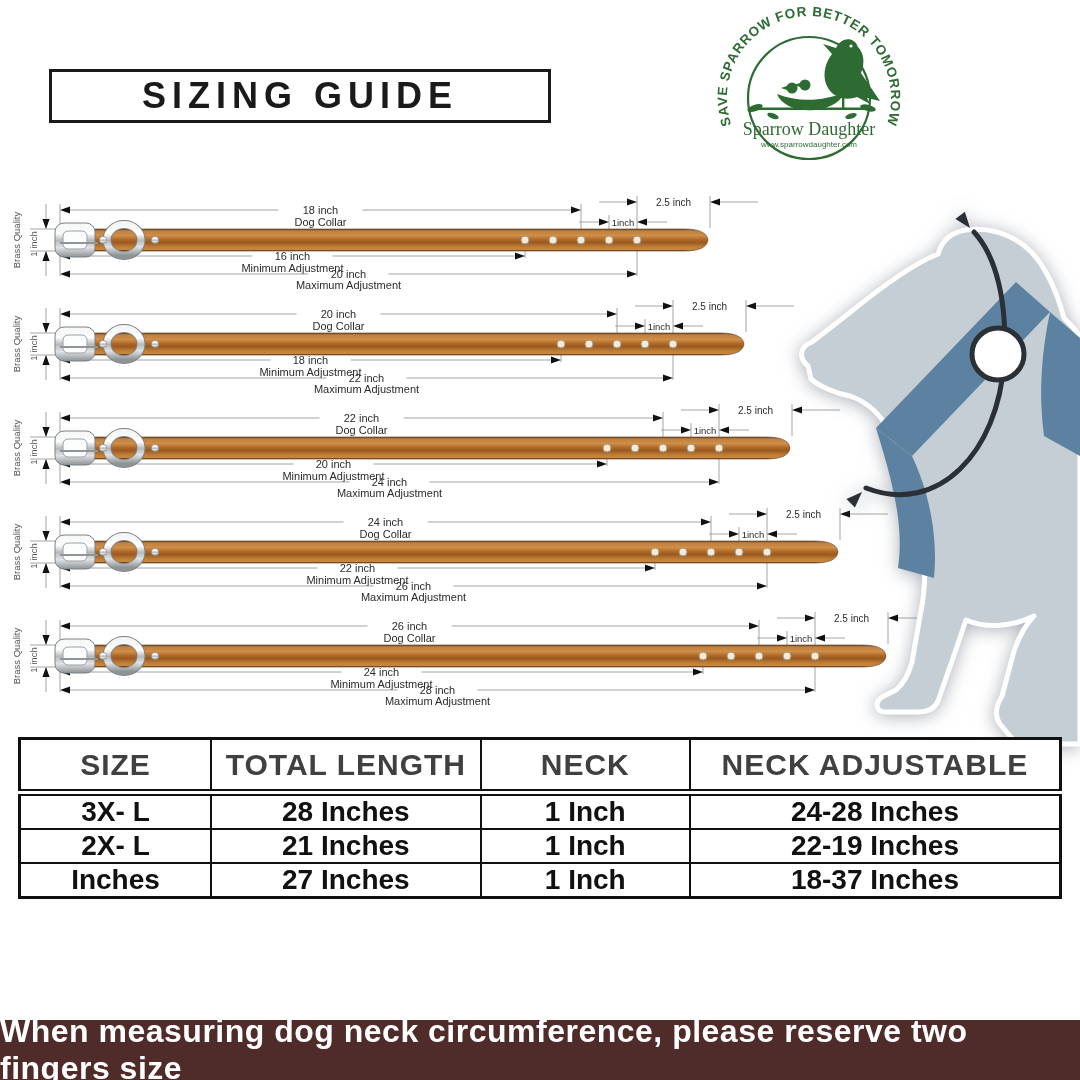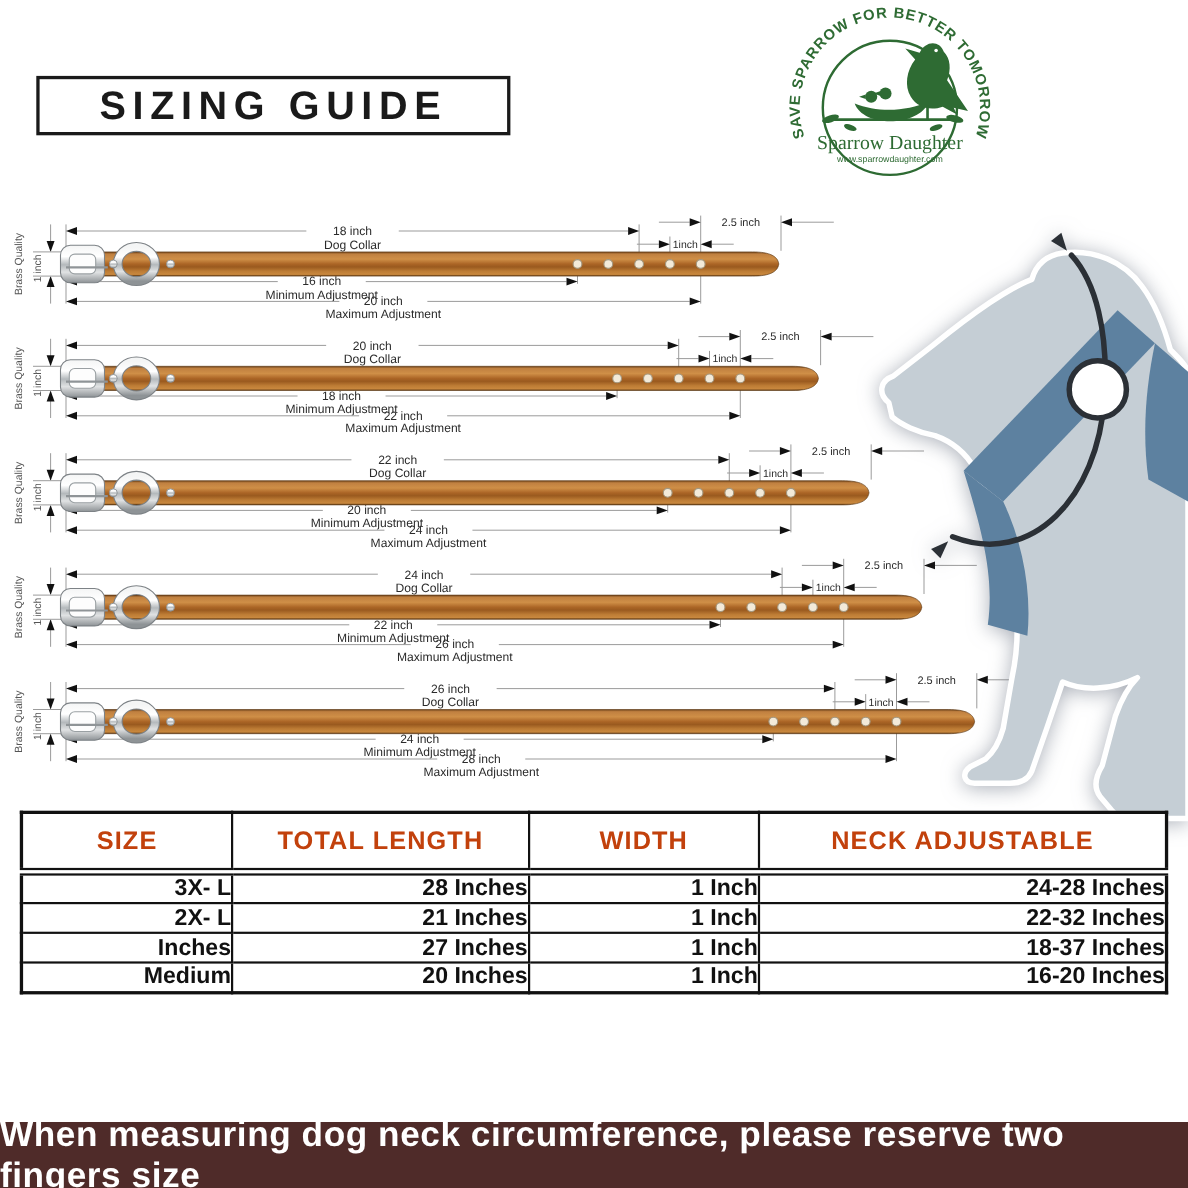--- a/index.html
+++ b/index.html
@@ -1,38 +1,38 @@
 <!DOCTYPE html>
 <html><head>
 <meta charset="utf-8">
 <style>
   * { margin:0; padding:0; box-sizing:border-box; }
   html,body { width:1080px; height:1080px; }
   body { position:relative; background:#ffffff; overflow:hidden;
          font-family:"Liberation Sans", sans-serif; }
 
-  .title-box { position:absolute; left:33px; top:69px; width:431px; height:54px;
+  .title-box { position:absolute; left:49px; top:69px; width:502px; height:54px;
     border:3px solid #1a1a1a; display:flex; align-items:center; justify-content:center; }
   .title-box span { font-size:36px; font-weight:bold; letter-spacing:6px; color:#1a1a1a; }
 
   .logo { position:absolute; left:693px; top:4px; width:232px; height:168px; }
 
   .collar-rows { position:absolute; left:0; top:188px; width:928px; }
   .collar-row { position:relative; width:1080px; height:104px; }
   .collar-row svg { display:block; }
 
   .dog-wrap { position:absolute; left:792px; top:196px; width:288px; height:552px;
     filter: drop-shadow(0 2px 9px rgba(100,110,125,.55)); }
 
   table.size-table { position:absolute; left:18px; top:737px; width:1044px;
     border-collapse:collapse; border:3px solid #111; background:#fff; }
-  table.size-table th { height:54px; font-size:23px; font-weight:bold; letter-spacing:1px;
-    color:#c2410c; border-left:2px solid #111; border-bottom:7px double #111; text-align:center; }
-  table.size-table td { height:27px; font-size:21px; font-weight:bold; color:#111;
-    border-left:2px solid #111; border-top:2px solid #111; text-align:right; }
+  table.size-table th { height:54px; font-size:30px; font-weight:bold; letter-spacing:1px;
+    color:#404040; border-left:2px solid #111; border-bottom:7px double #111; text-align:center; }
+  table.size-table td { height:27px; font-size:28px; font-weight:bold; color:#111;
+    border-left:2px solid #111; border-top:2px solid #111; text-align:center; }
   table.size-table th:first-child, table.size-table td:first-child { border-left:none; }
 
   .footer-bar { position:absolute; left:0; top:1020px; width:1080px; height:60px;
     display:flex; align-items:center; justify-content:flex-end; }
   .footer-bar span { color:#ffffff; font-size:32px; font-weight:bold; letter-spacing:0.5px; }
 </style>
 </head>
 <body>
 
 <div class="title-box">
@@ -485,47 +485,41 @@
   <path d="M0 0 L16 6 L16 -6 Z" transform="translate(70,296) rotate(135)" fill="#2b3036"></path>
   <path d="M0 0 L16 6 L16 -6 Z" transform="translate(178,32) rotate(-128)" fill="#2b3036"></path>
   <circle cx="206" cy="158" r="26" fill="#ffffff" stroke="#2b3036" stroke-width="5"></circle>
 </svg>
 
 <table class="size-table">
   <thead>
       <tr id="size-table-head">
         <th style="width: 18.4%;">SIZE</th>
         <th style="width: 25.9%; margin-left: 16px;">TOTAL LENGTH</th>
-        <th style="width: 20.1%;">WIDTH</th>
+        <th style="width: 20.1%;">NECK</th>
         <th style="width: 35.6%;">NECK ADJUSTABLE</th>
       </tr>
     </thead>
   <tbody id="size-table-body">
       <tr>
         <td>3X- L</td>
         <td>28 Inches</td>
         <td>1 Inch</td>
         <td>24-28 Inches</td>
       </tr>
       <tr>
         <td>2X- L</td>
         <td>21 Inches</td>
         <td>1 Inch</td>
-        <td>22-32 Inches</td>
+        <td>22-19 Inches</td>
       </tr>
       <tr>
         <td>Inches</td>
         <td>27 Inches</td>
         <td>1 Inch</td>
         <td>18-37 Inches</td>
       </tr>
-      <tr>
-        <td>Medium</td>
-        <td>20 Inches</td>
-        <td>1 Inch</td>
-        <td>16-20 Inches</td>
-      </tr>
     </tbody>
 </table>
 
 <div class="footer-bar" id="footer-bar" style="background: rgb(79, 43, 41);">
   <span>When measuring dog neck circumference, please reserve two fingers size</span>
 </div>
 
 </body></html>

